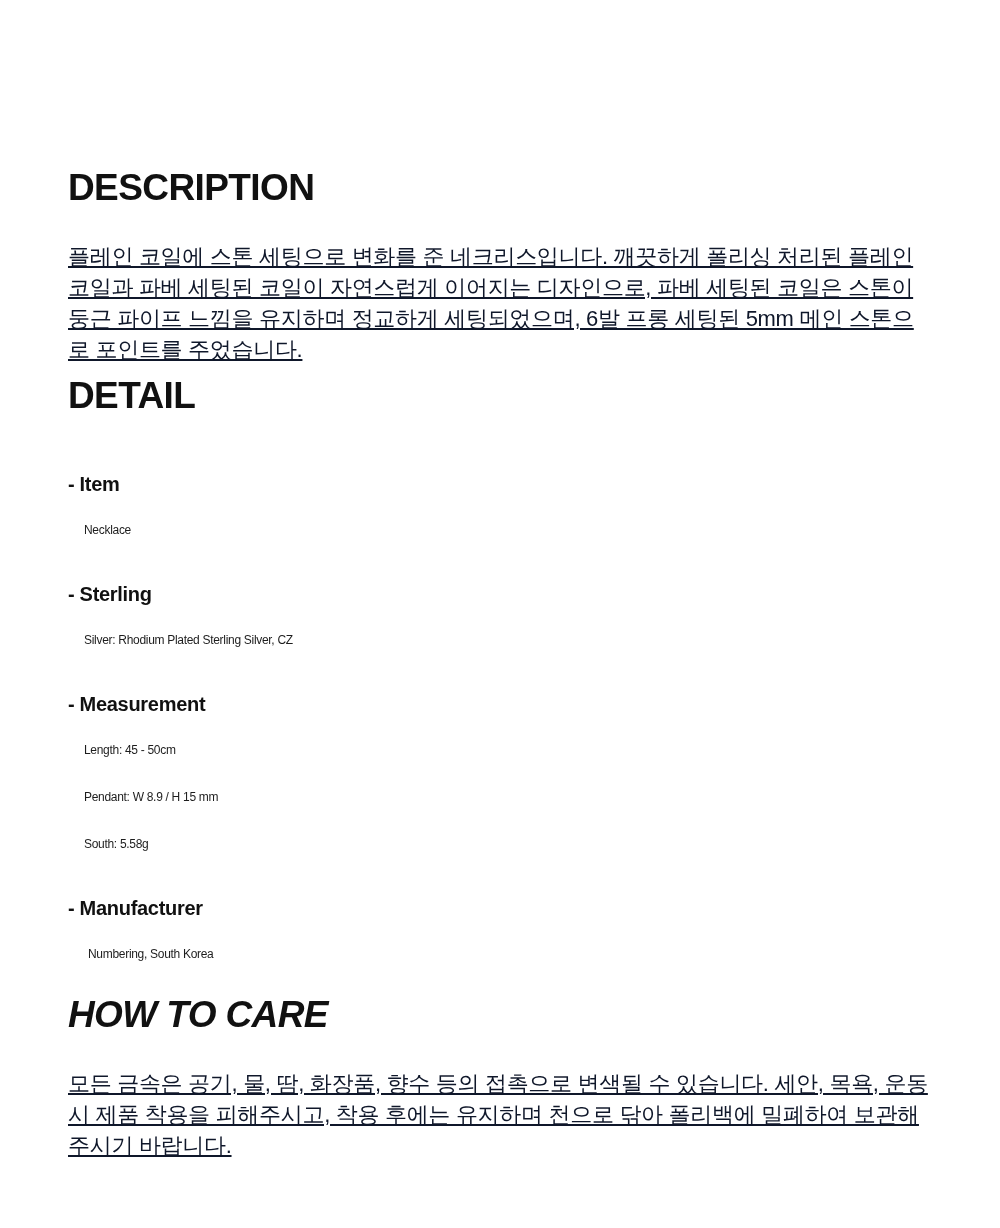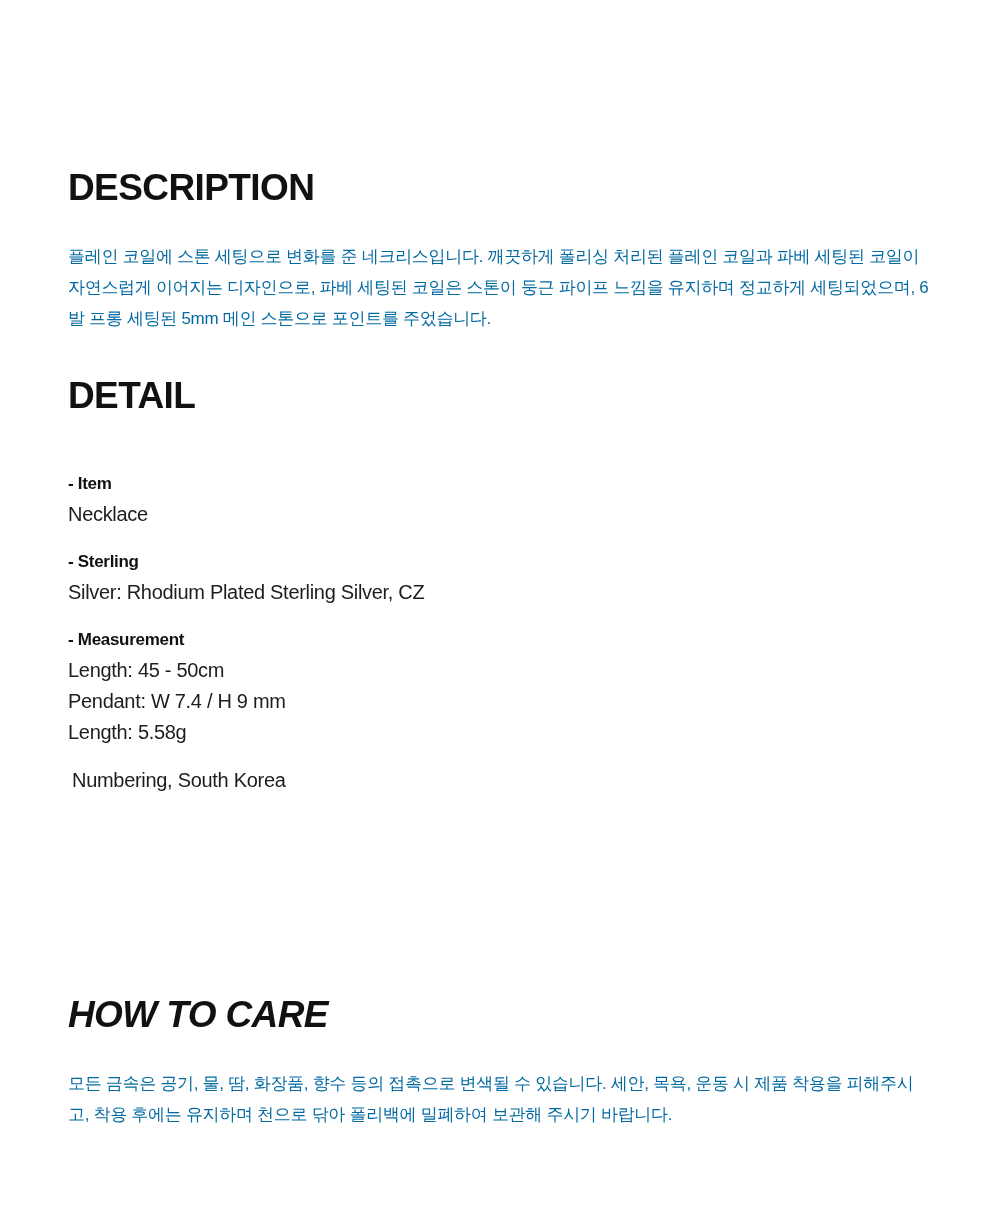--- a/index.html
+++ b/index.html
@@ -28,47 +28,48 @@
     font-size: 37px;
     font-weight: 700;
     letter-spacing: -0.6px;
     line-height: 1.1;
     color: #111111;
     margin: 0;
   }
 
   
   .para {
-    font-size: 17px;
+    font-size: 22px;
     line-height: 31px;
-    color: #0369a1;
+    color: #0f172a;
     letter-spacing: -0.3px;
     margin: 0;
     max-width: 866px;
+    text-decoration: underline;
   }
 
   
   .detail-group {
     margin: 0;
   }
   .detail-label {
-    font-size: 17px;
+    font-size: 20px;
     font-weight: 700;
     line-height: 30px;
     letter-spacing: -0.3px;
     color: #111111;
     margin: 0;
   }
   .detail-line {
-    font-size: 20px;
+    font-size: 12px;
     font-weight: 400;
     line-height: 31px;
     letter-spacing: -0.3px;
     color: #1d1d1d;
-    margin: 0;
+    margin: 16px;
   }
   .detail-line.indent {
     padding-left: 4px;
   }
 
   
   .blk { position: absolute; left: 68px; }
 
   #desc-title   { top: 168px; }
   #desc-body    { top: 241px; }
@@ -102,27 +103,28 @@
     <div class="detail-group">
       <p class="detail-label">- Sterling</p>
       <p class="detail-line">Silver: Rhodium Plated Sterling Silver, CZ</p>
     </div>
 
     <div class="gap"></div>
 
     <div class="detail-group">
       <p class="detail-label">- Measurement</p>
       <p class="detail-line">Length: 45 - 50cm</p>
-      <p class="detail-line">Pendant: W 7.4 / H 9 mm</p>
-      <p class="detail-line">Length: 5.58g</p>
+      <p class="detail-line">Pendant: W 8.9 / H 15 mm</p>
+      <p class="detail-line">South: 5.58g</p>
     </div>
 
     <div class="gap"></div>
 
     <div class="detail-group">
+      <p class="detail-label">- Manufacturer</p>
       <p class="detail-line indent"> Numbering, South Korea</p>
     </div>
 
   </div>
 
   <h1 class="section-title blk" id="care-title">HOW TO CARE</h1>
 
   <p class="para blk" id="care-body">모든 금속은 공기, 물, 땀, 화장품, 향수 등의 접촉으로 변색될 수 있습니다. 세안, 목욕, 운동 시 제품 착용을 피해주시고, 착용 후에는 유지하며 천으로 닦아 폴리백에 밀폐하여 보관해 주시기 바랍니다.</p>
 
 </div>

